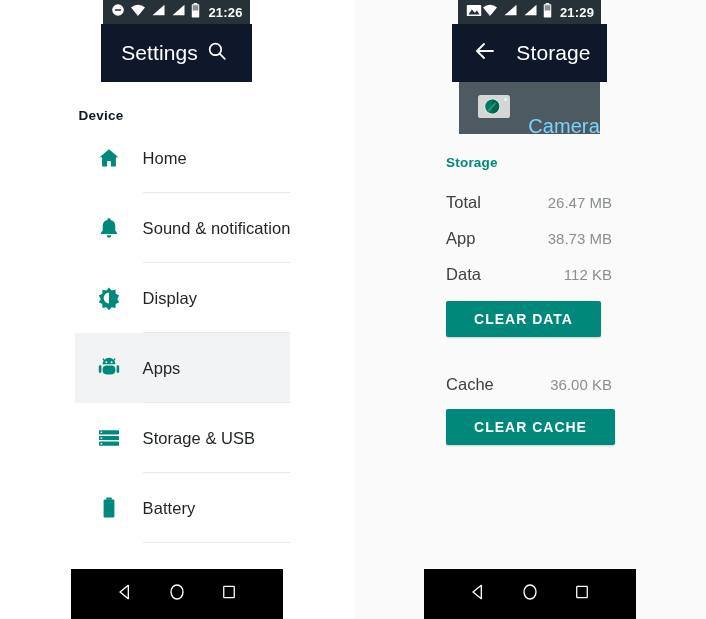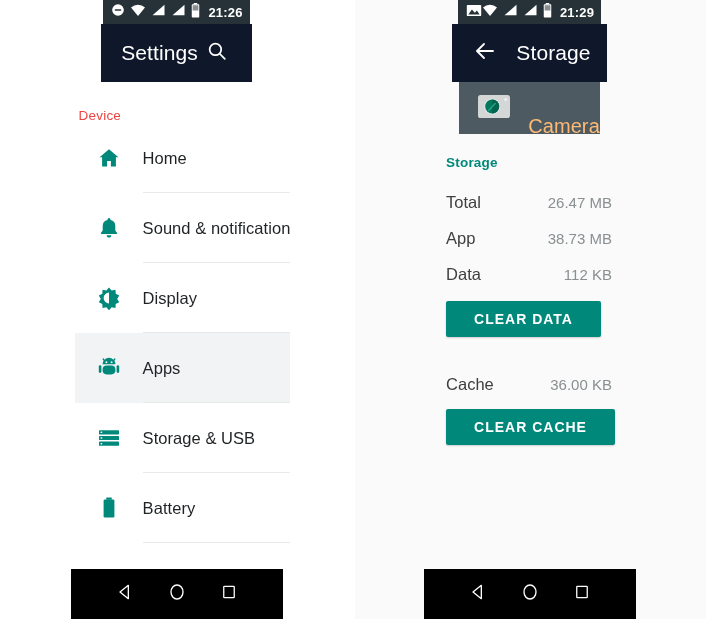--- a/index.html
+++ b/index.html
@@ -90,23 +90,23 @@
   }
 
   
   .list-body {
     flex: 1;
     background: #ffffff;
     overflow: hidden;
     position: relative;
   }
   .section-header {
-    color: #ef4444;
+    color: #0f172a;
     font-size: 13.5px;
-    font-weight: normal;
+    font-weight: bold;
     padding: 22px 0 0 16px;
     letter-spacing: 0.2px;
   }
   .row {
     height: 70px;
     display: flex; align-items: center;
     position: relative;
     cursor: pointer;
     margin-left: 12px;
   }
@@ -130,21 +130,21 @@
 
   
   .app-band {
     height: 52px;
     background: #4d5a61;
     display: flex; align-items: center;
     padding-left: 18px;
     flex-shrink: 0;
   }
   .app-band-name {
-    color: #fdba74;
+    color: #7dd3fc;
     font-size: 20px;
     margin-left: 17px;
     letter-spacing: 0.1px;
     margin-top: 36px;
   }
   .detail-body {
     flex: 1;
     background: #fafafa;
     padding: 0 16px;
     overflow: hidden;

